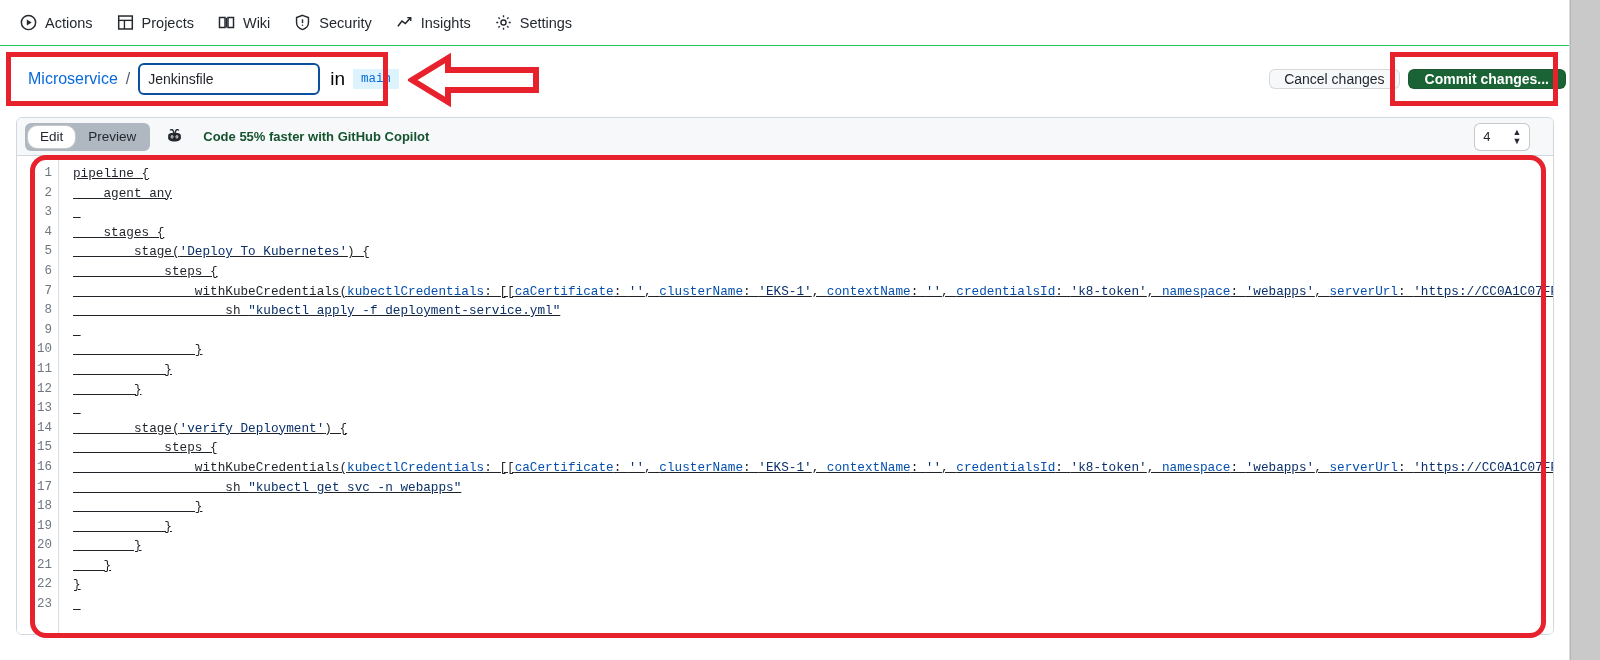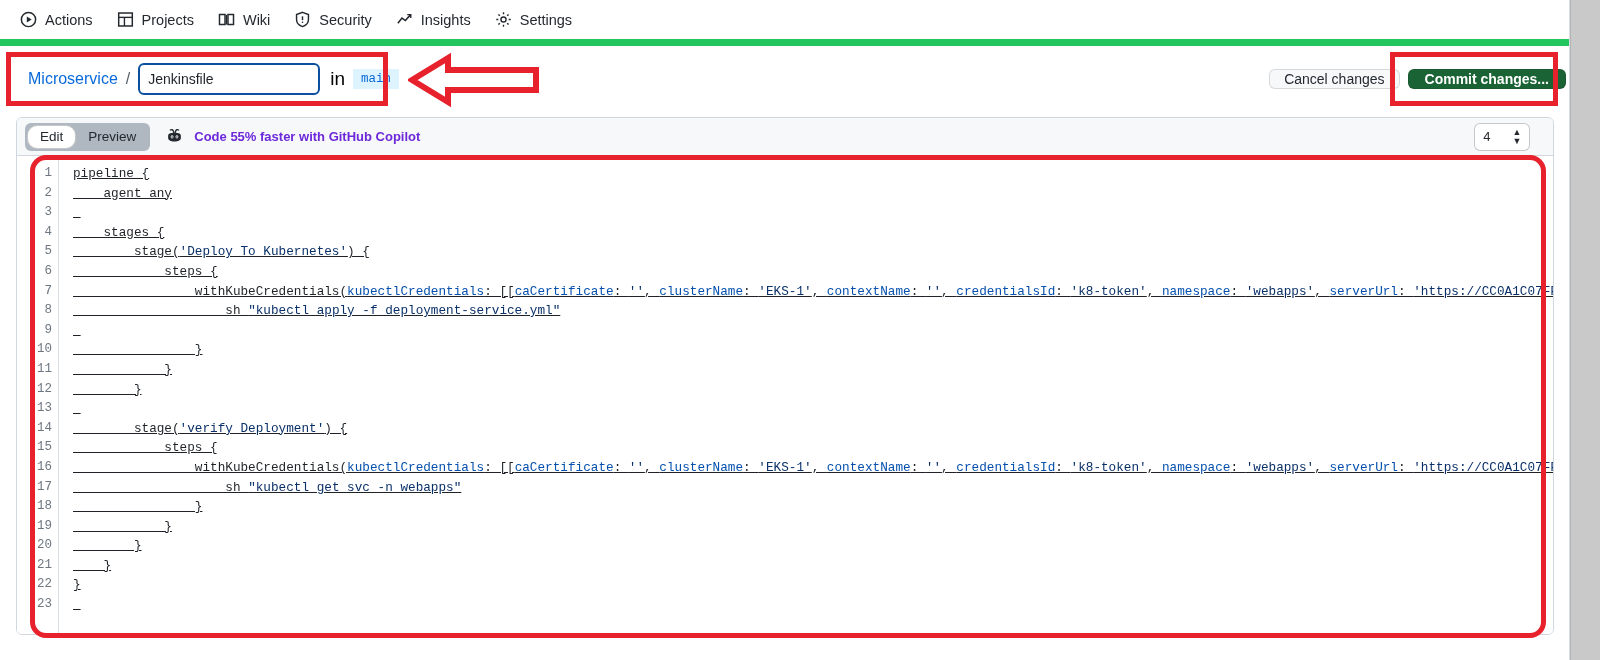--- a/index.html
+++ b/index.html
@@ -15,21 +15,21 @@
     width: 1600px; height: 660px;
     background: #ffffff;
   }
 
   
   .repo-nav {
     position: absolute; left: 0; top: 0;
     width: 1570px; height: 46px;
     display: flex; align-items: center;
     padding-left: 8px;
-    border-bottom: 7px solid #22c55e;
+    border-bottom: 1px solid #22c55e;
     background: #ffffff;
   }
   .nav-item {
     display: flex; align-items: center;
     gap: 8px;
     padding: 4px 12px;
     font-size: 14.5px;
     color: #24292f;
     white-space: nowrap;
   }
@@ -127,24 +127,24 @@
     display: flex; align-items: center;
     border-radius: 10px;
     color: #24292f;
     cursor: pointer;
   }
   .seg-btn.active {
     background: #ffffff;
     border: 1px solid rgba(31,35,40,0.25);
   }
   .copilot-note {
-    display: flex; align-items: center; gap: 11px;
+    display: flex; align-items: center; gap: 20px;
     margin-left: 16px;
     font-size: 13px;
-    color: #6d28d9;
+    color: #14532d;
     font-weight: bold;
   }
   .toolbar-right {
     margin-left: auto;
     display: flex; align-items: center; gap: 6px; flex-direction: column;
   }
   .select-pill {
     height: 28px;
     min-width: 56px;
     border: 1px solid rgba(31,35,40,0.25);

